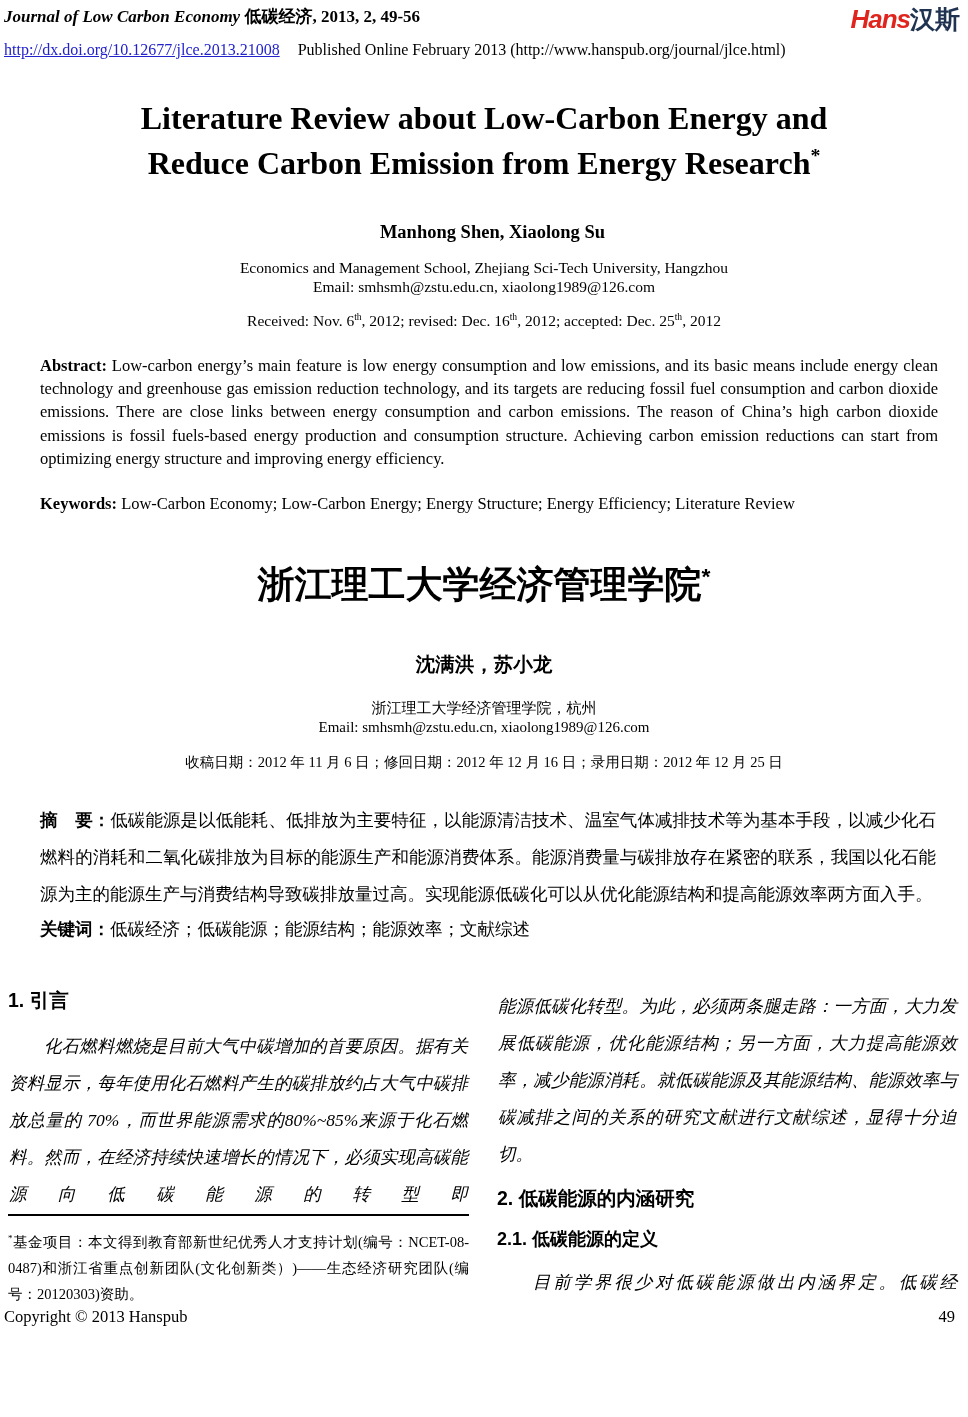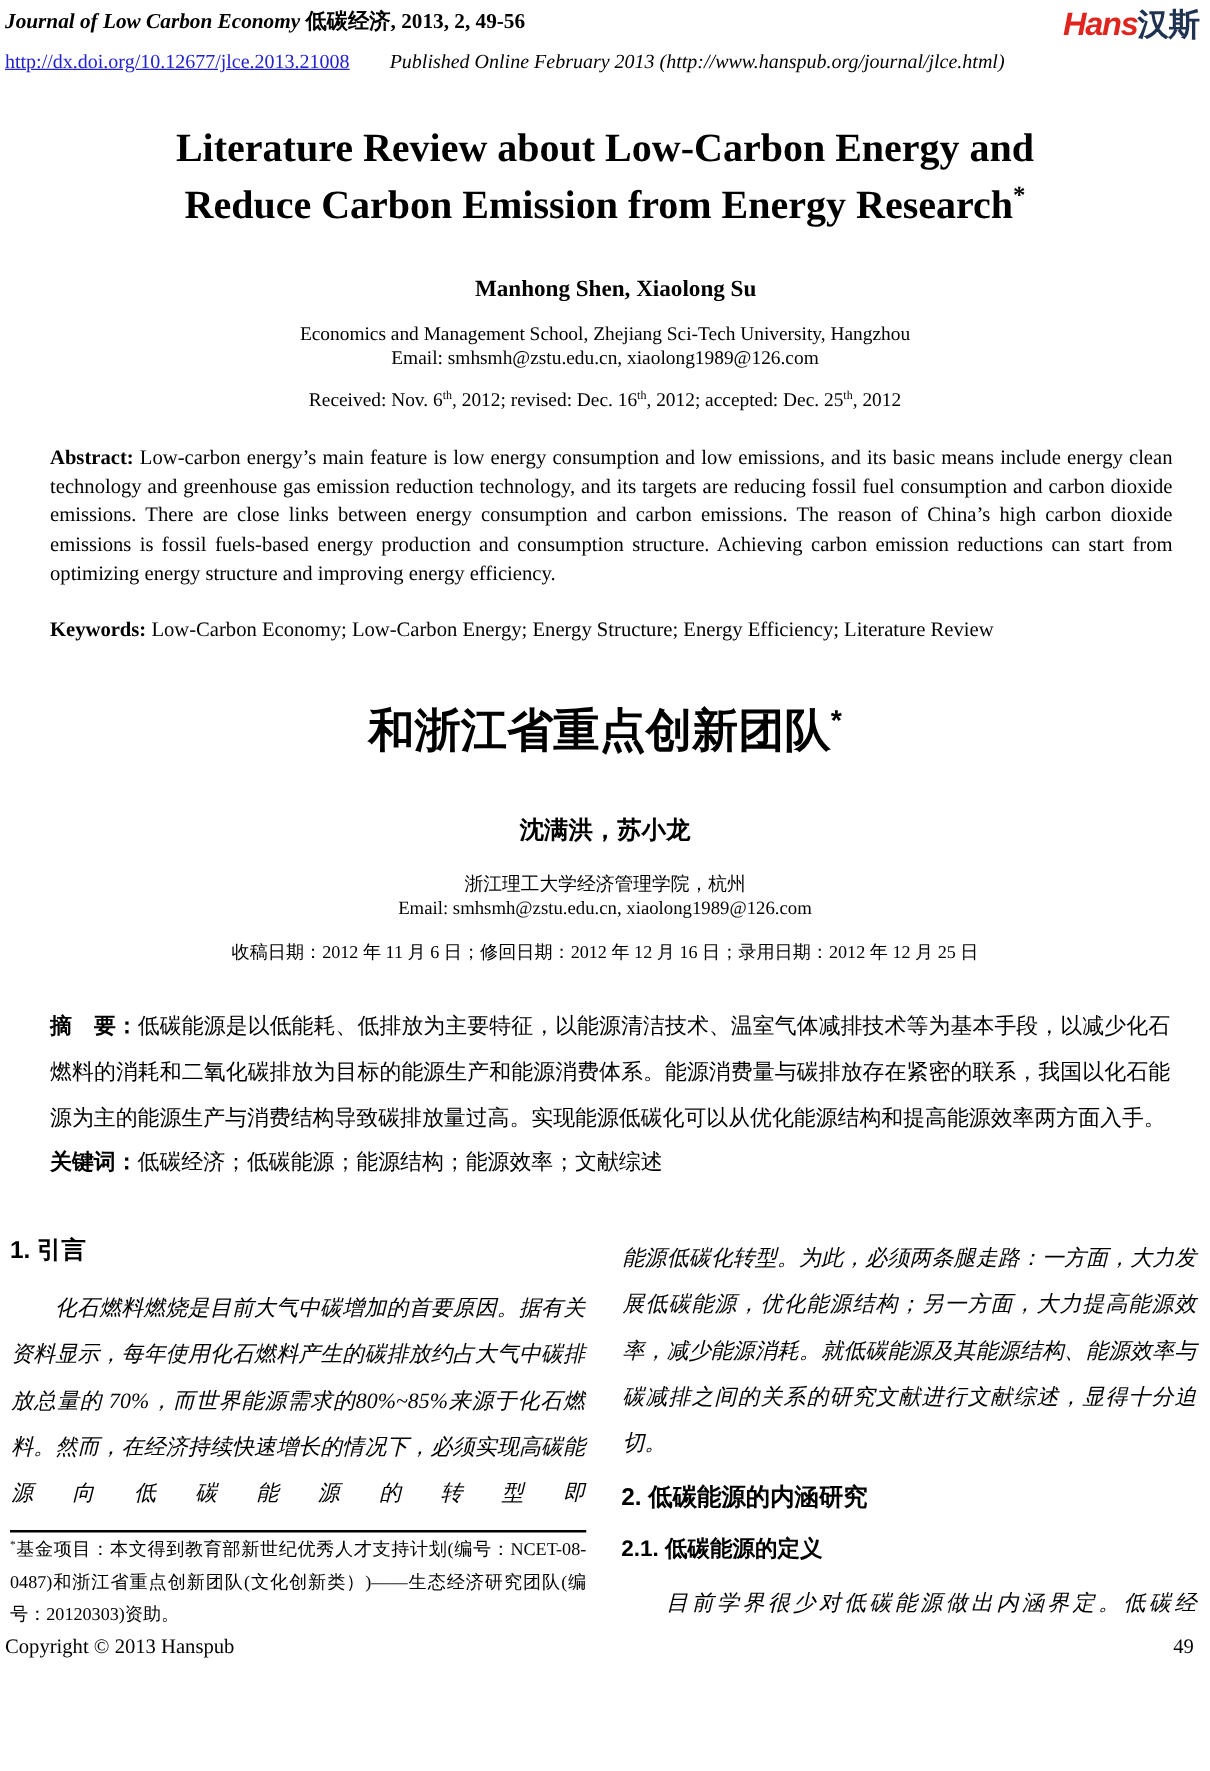--- a/index.html
+++ b/index.html
@@ -18,21 +18,21 @@
   
   .header{margin:6px 8px 0 4px;}
   .header-row{display:flex;justify-content:space-between;align-items:flex-start;}
   .journal-line{font-size:17px;line-height:22px;font-weight:bold;}
   .j-en{font-style:italic;}
   .logo{white-space:nowrap;font-family:"Liberation Sans","DejaVu Sans",sans-serif;margin-top:-3px;}
   .logo-en{color:var(--c-logo-red);font-weight:bold;font-style:italic;font-size:26px;letter-spacing:-1px;}
   .logo-cn{color:var(--c-logo-navy);font-weight:bold;font-size:25px;}
   .doi-line{margin-top:4px;font-size:16px;line-height:20px;}
   .doi-link{color:var(--c-link);text-decoration:underline;cursor:pointer;}
-  .published{margin-left:28px;font-style:italic;}
+  .published{margin-left:14px;}
   
   .title{margin:36px 20px 0 20px;text-align:center;font-size:32px;line-height:45px;font-weight:bold;}
   sup.sup{font-size:62%;vertical-align:super;line-height:0;}
   .authors{margin-top:35px;text-align:center;font-size:18.5px;line-height:22px;font-weight:bold;padding-left:17px;}
   .affil{margin-top:15px;text-align:center;font-size:15.5px;line-height:19px;}
   .received{margin-top:15px;text-align:center;font-size:15.5px;line-height:19px;}
   .abstract{margin:24px 30px 0 40px;font-size:16.5px;line-height:23.2px;text-align:justify;}
   .abstract .label{font-weight:bold;}
   .keywords{margin:22px 30px 0 40px;font-size:16.5px;line-height:23.2px;
     padding-left:58px;text-indent:-58px;}
@@ -53,21 +53,21 @@
   .sec-h1{font-size:19.5px;line-height:26px;font-weight:bold;margin:0 0 14px 0;
     font-family:"Liberation Sans","DejaVu Sans",sans-serif;text-align:left;}
   .sec-h2{font-size:19.5px;line-height:27px;font-weight:bold;margin:11px 0 0 0;
     font-family:"Liberation Sans","DejaVu Sans",sans-serif;text-align:left;}
   .sec-h21{font-size:18px;line-height:24px;font-weight:bold;margin:15px 0 0 0;
     font-family:"Liberation Sans","DejaVu Sans",sans-serif;text-align:left;}
   .para{margin:1px;font-style:italic;}
   .para.indent{text-indent:2em;}
   .para.full-last{text-align-last:justify;}
   .para.after-h{margin-top:13px;}
-  .footnote{margin-top:auto;border-top:2px solid #000;padding-top:1px;
+  .footnote{margin-top:auto;border-top:2px solid #000;padding-top:13px;
     font-size:14.5px;line-height:26px;text-align:justify;}
   
   .footer{position:absolute;left:4px;right:13px;bottom:8px;display:flex;
     justify-content:space-between;font-size:16.5px;line-height:20px;}
 </style>
 </head>
 <body>
 
 <div class="page">
 
@@ -104,21 +104,21 @@
 
   <div class="abstract">
     <span class="label">Abstract:</span><span> Low-carbon energy’s main feature is low energy consumption and low emissions, and its basic means include energy clean technology and greenhouse gas emission reduction technology, and its targets are reducing fossil fuel consumption and carbon dioxide emissions. There are close links between energy consumption and carbon emissions. The reason of China’s high carbon dioxide emissions is fossil fuels-based energy production and consumption structure. Achieving carbon emission reductions can start from optimizing energy structure and improving energy efficiency.</span>
   </div>
 
   <div class="keywords">
     <span class="label">Keywords:</span><span> Low-Carbon Economy; Low-Carbon Energy; Energy Structure; Energy Efficiency; Literature Review</span>
   </div>
 
   <div class="cn-title">
-    <span>和浙江省重点创新团队</span><sup class="sup">*</sup>
+    <span>浙江理工大学经济管理学院</span><sup class="sup">*</sup>
   </div>
 
   <div class="cn-authors">沈满洪，苏小龙</div>
 
   <div class="cn-affil">
     <span>浙江理工大学经济管理学院，杭州</span><br>
     <span>Email: smhsmh@zstu.edu.cn, xiaolong1989@126.com</span>
   </div>
 
   <div class="cn-dates">收稿日期：2012 年 11 月 6 日；修回日期：2012 年 12 月 16 日；录用日期：2012 年 12 月 25 日</div>

